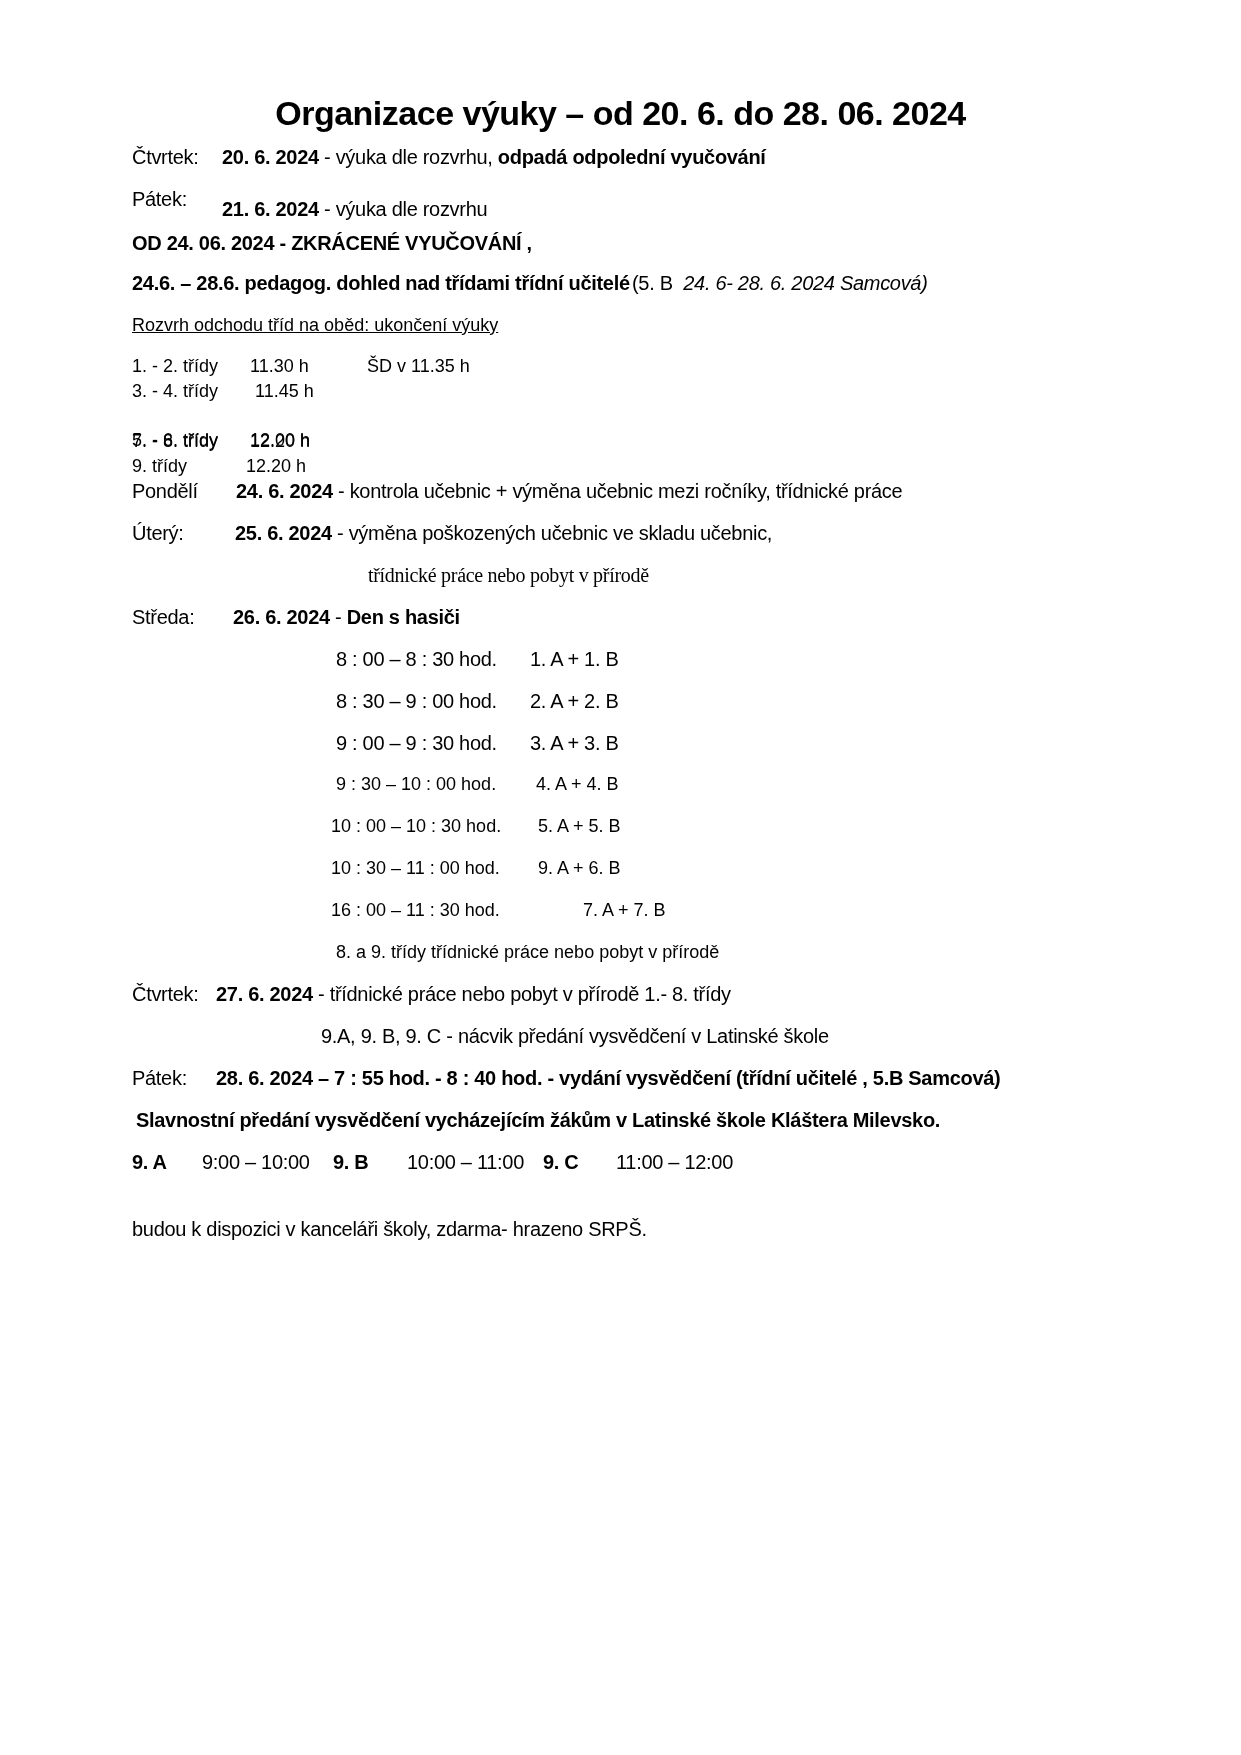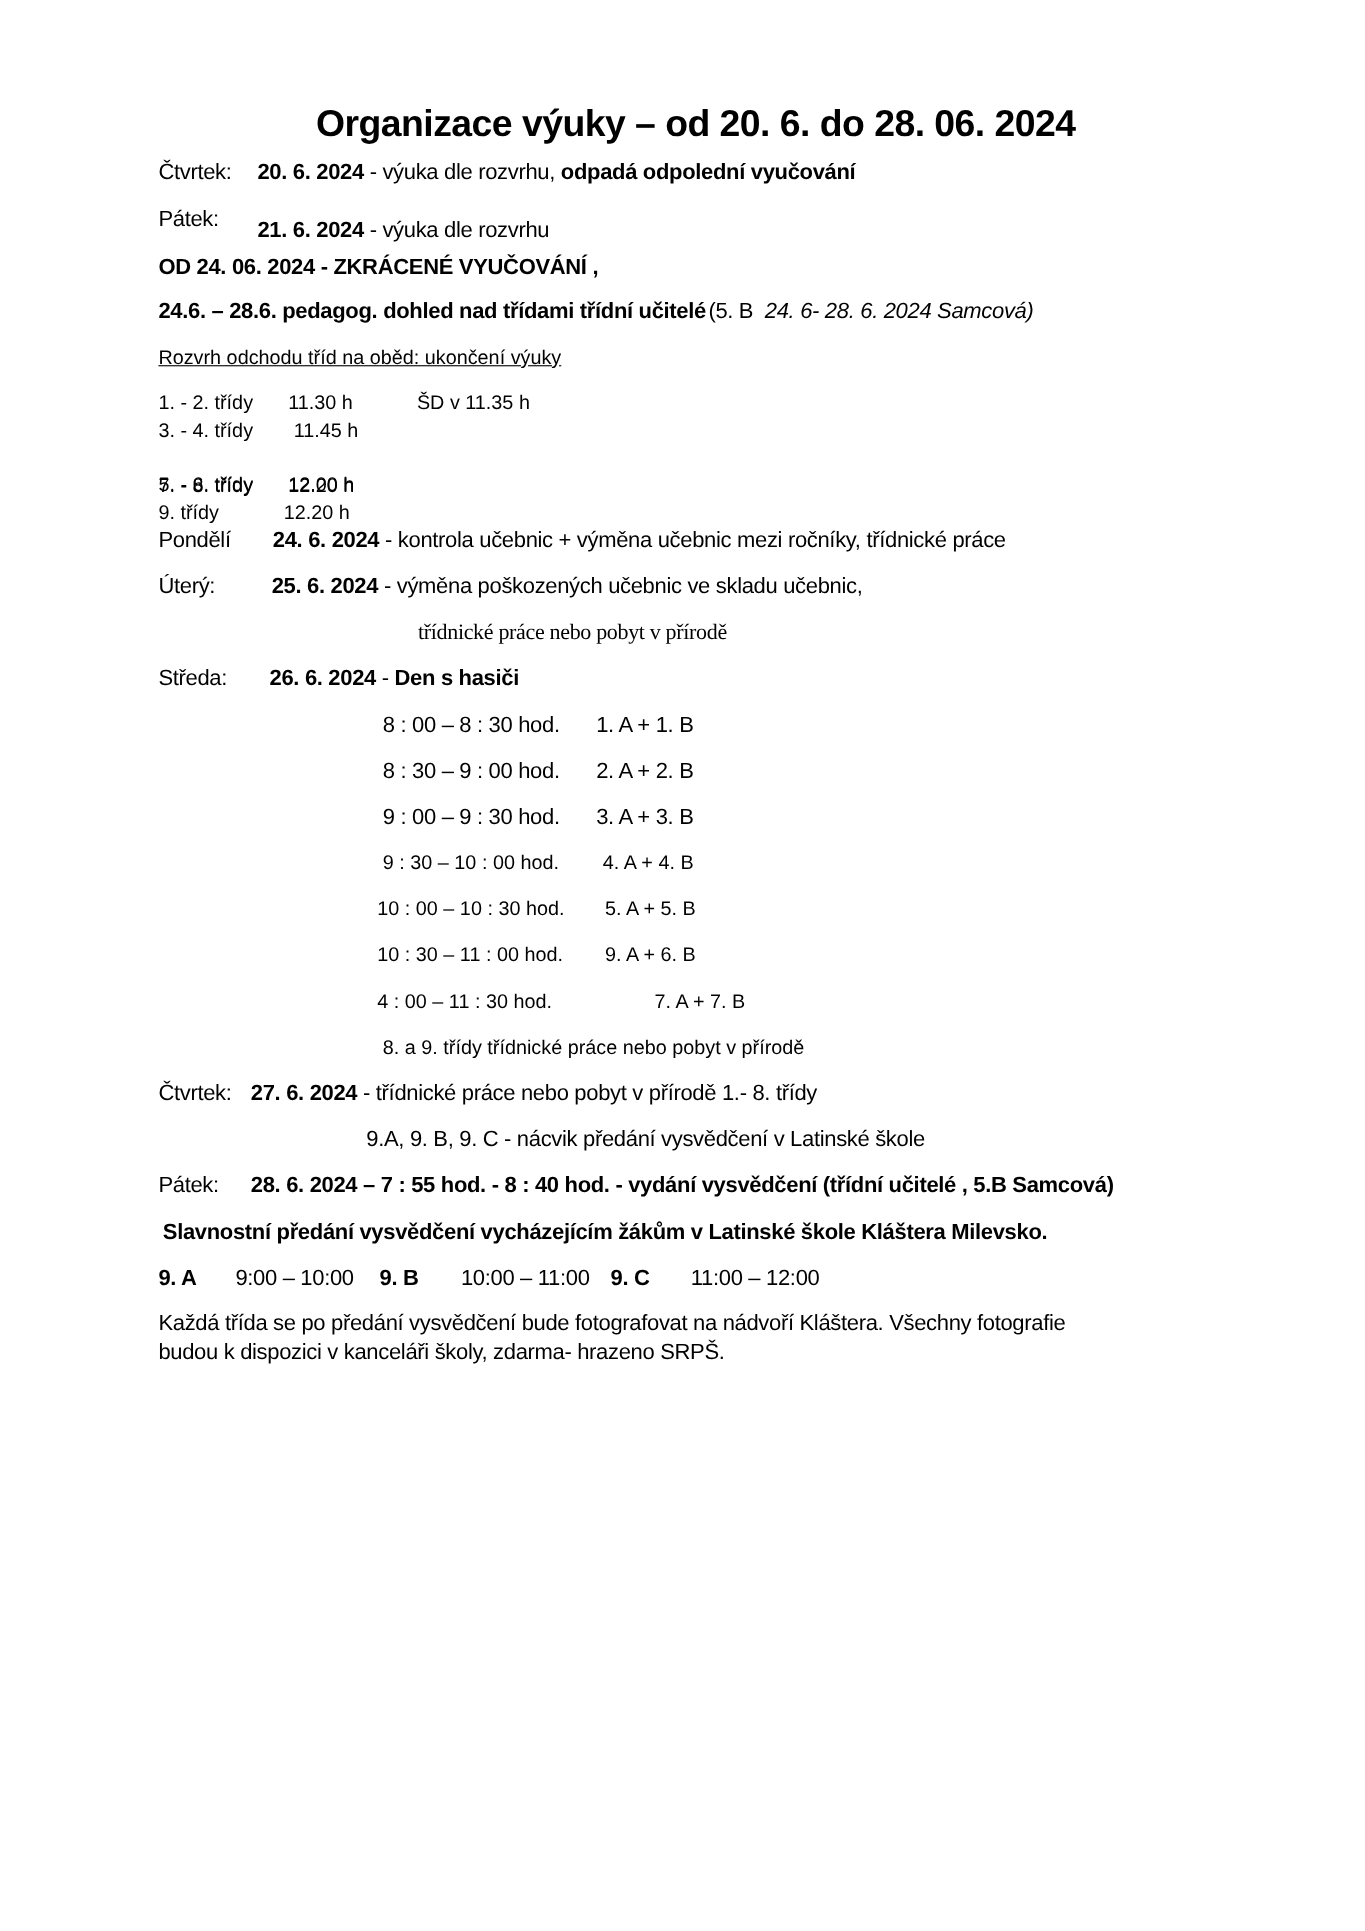--- a/index.html
+++ b/index.html
@@ -1,18 +1,18 @@
 <!DOCTYPE html>
 <html><head>
 <meta charset="utf-8">
 <style>
   html, body { margin: 0; padding: 0; background: #ffffff; }
   body { width: 1241px; height: 1755px; position: relative; overflow: hidden;
          font-family: "Liberation Sans", sans-serif; color: #000; }
-  .page { position: absolute; left: 12px; top: 0; width: 1020px; height: 1755px; }
+  .page { position: absolute; left: 0; top: 0; width: 1020px; height: 1755px; }
   .abs { position: absolute; white-space: nowrap; font-size: 18px; line-height: 22px; }
   .title { position: absolute; left: 0; width: 1241px; top: 92px; text-align: center;
            font-size: 34px; font-weight: bold; line-height: 42px; letter-spacing: -0.5px; }
   b, .b { font-weight: bold; }
   i, .i { font-style: italic; }
   .u { text-decoration: underline; }
   .sm { font-size: 20px; letter-spacing: -0.3px; }
 </style>
 </head>
 <body>
@@ -76,21 +76,21 @@
     <span>Středa:</span>
     <span style="position:absolute; left:101px;"><span class="b">26. 6. 2024</span><span> - </span><span class="b">Den s hasiči</span></span>
   </div>
 
   <div class="abs sm" style="left:336px; top:648px;"><span>8 : 00 – 8 : 30 hod.</span><span style="position:absolute; left:194px;">1. A + 1. B</span></div>
   <div class="abs sm" style="left:336px; top:690px;"><span>8 : 30 – 9 : 00 hod.</span><span style="position:absolute; left:194px;">2. A + 2. B</span></div>
   <div class="abs sm" style="left:336px; top:732px;"><span>9 : 00 – 9 : 30 hod.</span><span style="position:absolute; left:194px;">3. A + 3. B</span></div>
   <div class="abs" style="left:336px; top:773px;"><span>9 : 30 – 10 : 00 hod.</span><span style="position:absolute; left:200px;">4. A + 4. B</span></div>
   <div class="abs" style="left:331px; top:815px;"><span>10 : 00 – 10 : 30 hod.</span><span style="position:absolute; left:207px;">5. A + 5. B</span></div>
   <div class="abs" style="left:331px; top:857px;"><span>10 : 30 – 11 : 00 hod.</span><span style="position:absolute; left:207px;">9. A + 6. B</span></div>
-  <div class="abs" style="left:331px; top:899px;"><span>4 : 00 – 11 : 30 hod.</span><span style="position:absolute; left:207px;margin-left:45px;">7. A + 7. B</span></div>
+  <div class="abs" style="left:331px; top:899px;"><span>16 : 00 – 11 : 30 hod.</span><span style="position:absolute; left:207px;margin-left:45px;">7. A + 7. B</span></div>
   <div class="abs" style="left:336px; top:941px;">8. a 9. třídy třídnické práce nebo pobyt v přírodě</div>
 
   <div class="abs sm" style="left:132px; top:983px;">
     <span>Čtvrtek:</span>
     <span style="position:absolute; left:84px;"><span class="b">27. 6. 2024</span><span> - třídnické práce nebo pobyt v přírodě 1.- 8. třídy</span></span>
   </div>
   <div class="abs sm" style="left:321px; top:1025px;">9.A, 9. B, 9. C - nácvik předání vysvědčení v Latinské škole</div>
 
   <div class="abs sm" style="left:132px; top:1067px;">
     <span>Pátek:</span>
@@ -101,15 +101,14 @@
 
   <div class="abs sm" style="left:132px; top:1151px;">
     <span class="b">9. A</span>
     <span style="position:absolute; left:70px;">9:00 – 10:00</span>
     <span class="b" style="position:absolute; left:201px;">9. B</span>
     <span style="position:absolute; left:275px;">10:00 – 11:00</span>
     <span class="b" style="position:absolute; left:411px;">9. C</span>
     <span style="position:absolute; left:484px;">11:00 – 12:00</span>
   </div>
 
-  <div class="abs sm" style="left:132px; top:1192px;">Každá třída se po předání vysvědčení bude fotografovat na nádvoří Kláštera. Všechny fotografie</div>
   <div class="abs sm" style="left:132px; top:1218px;">budou k dispozici v kanceláři školy, zdarma- hrazeno SRPŠ.</div>
 </div>
 
 </body></html>

